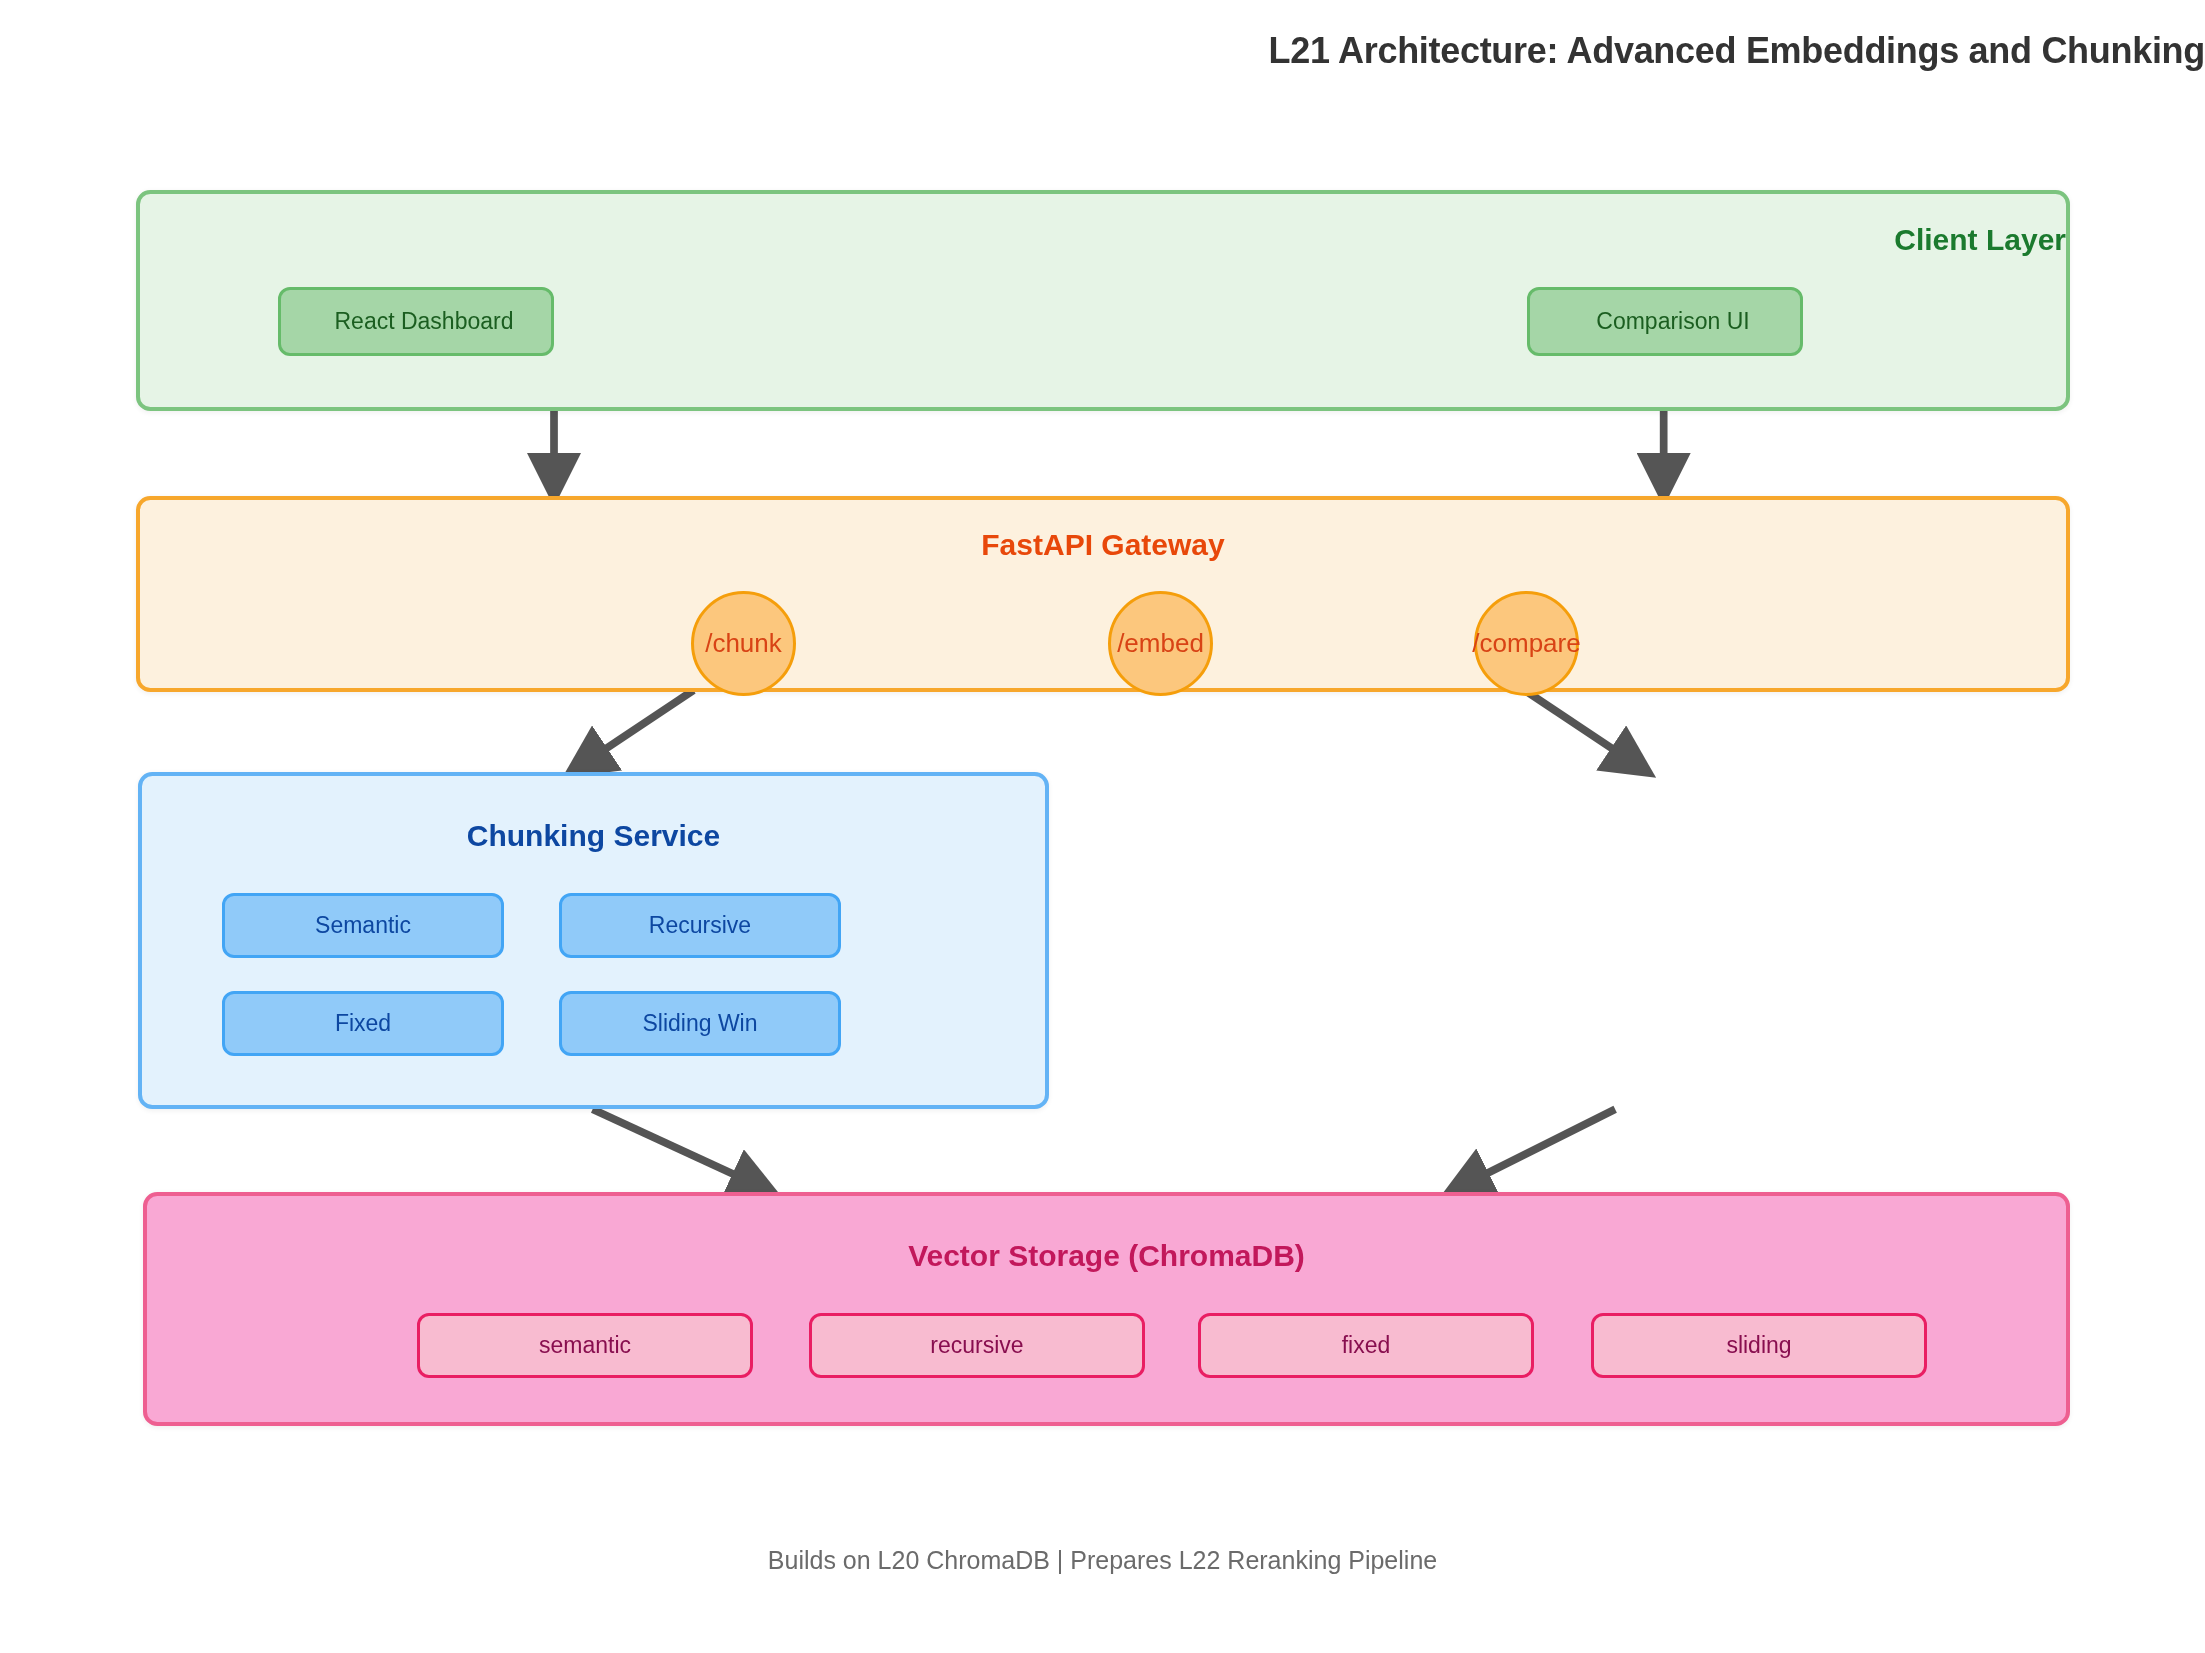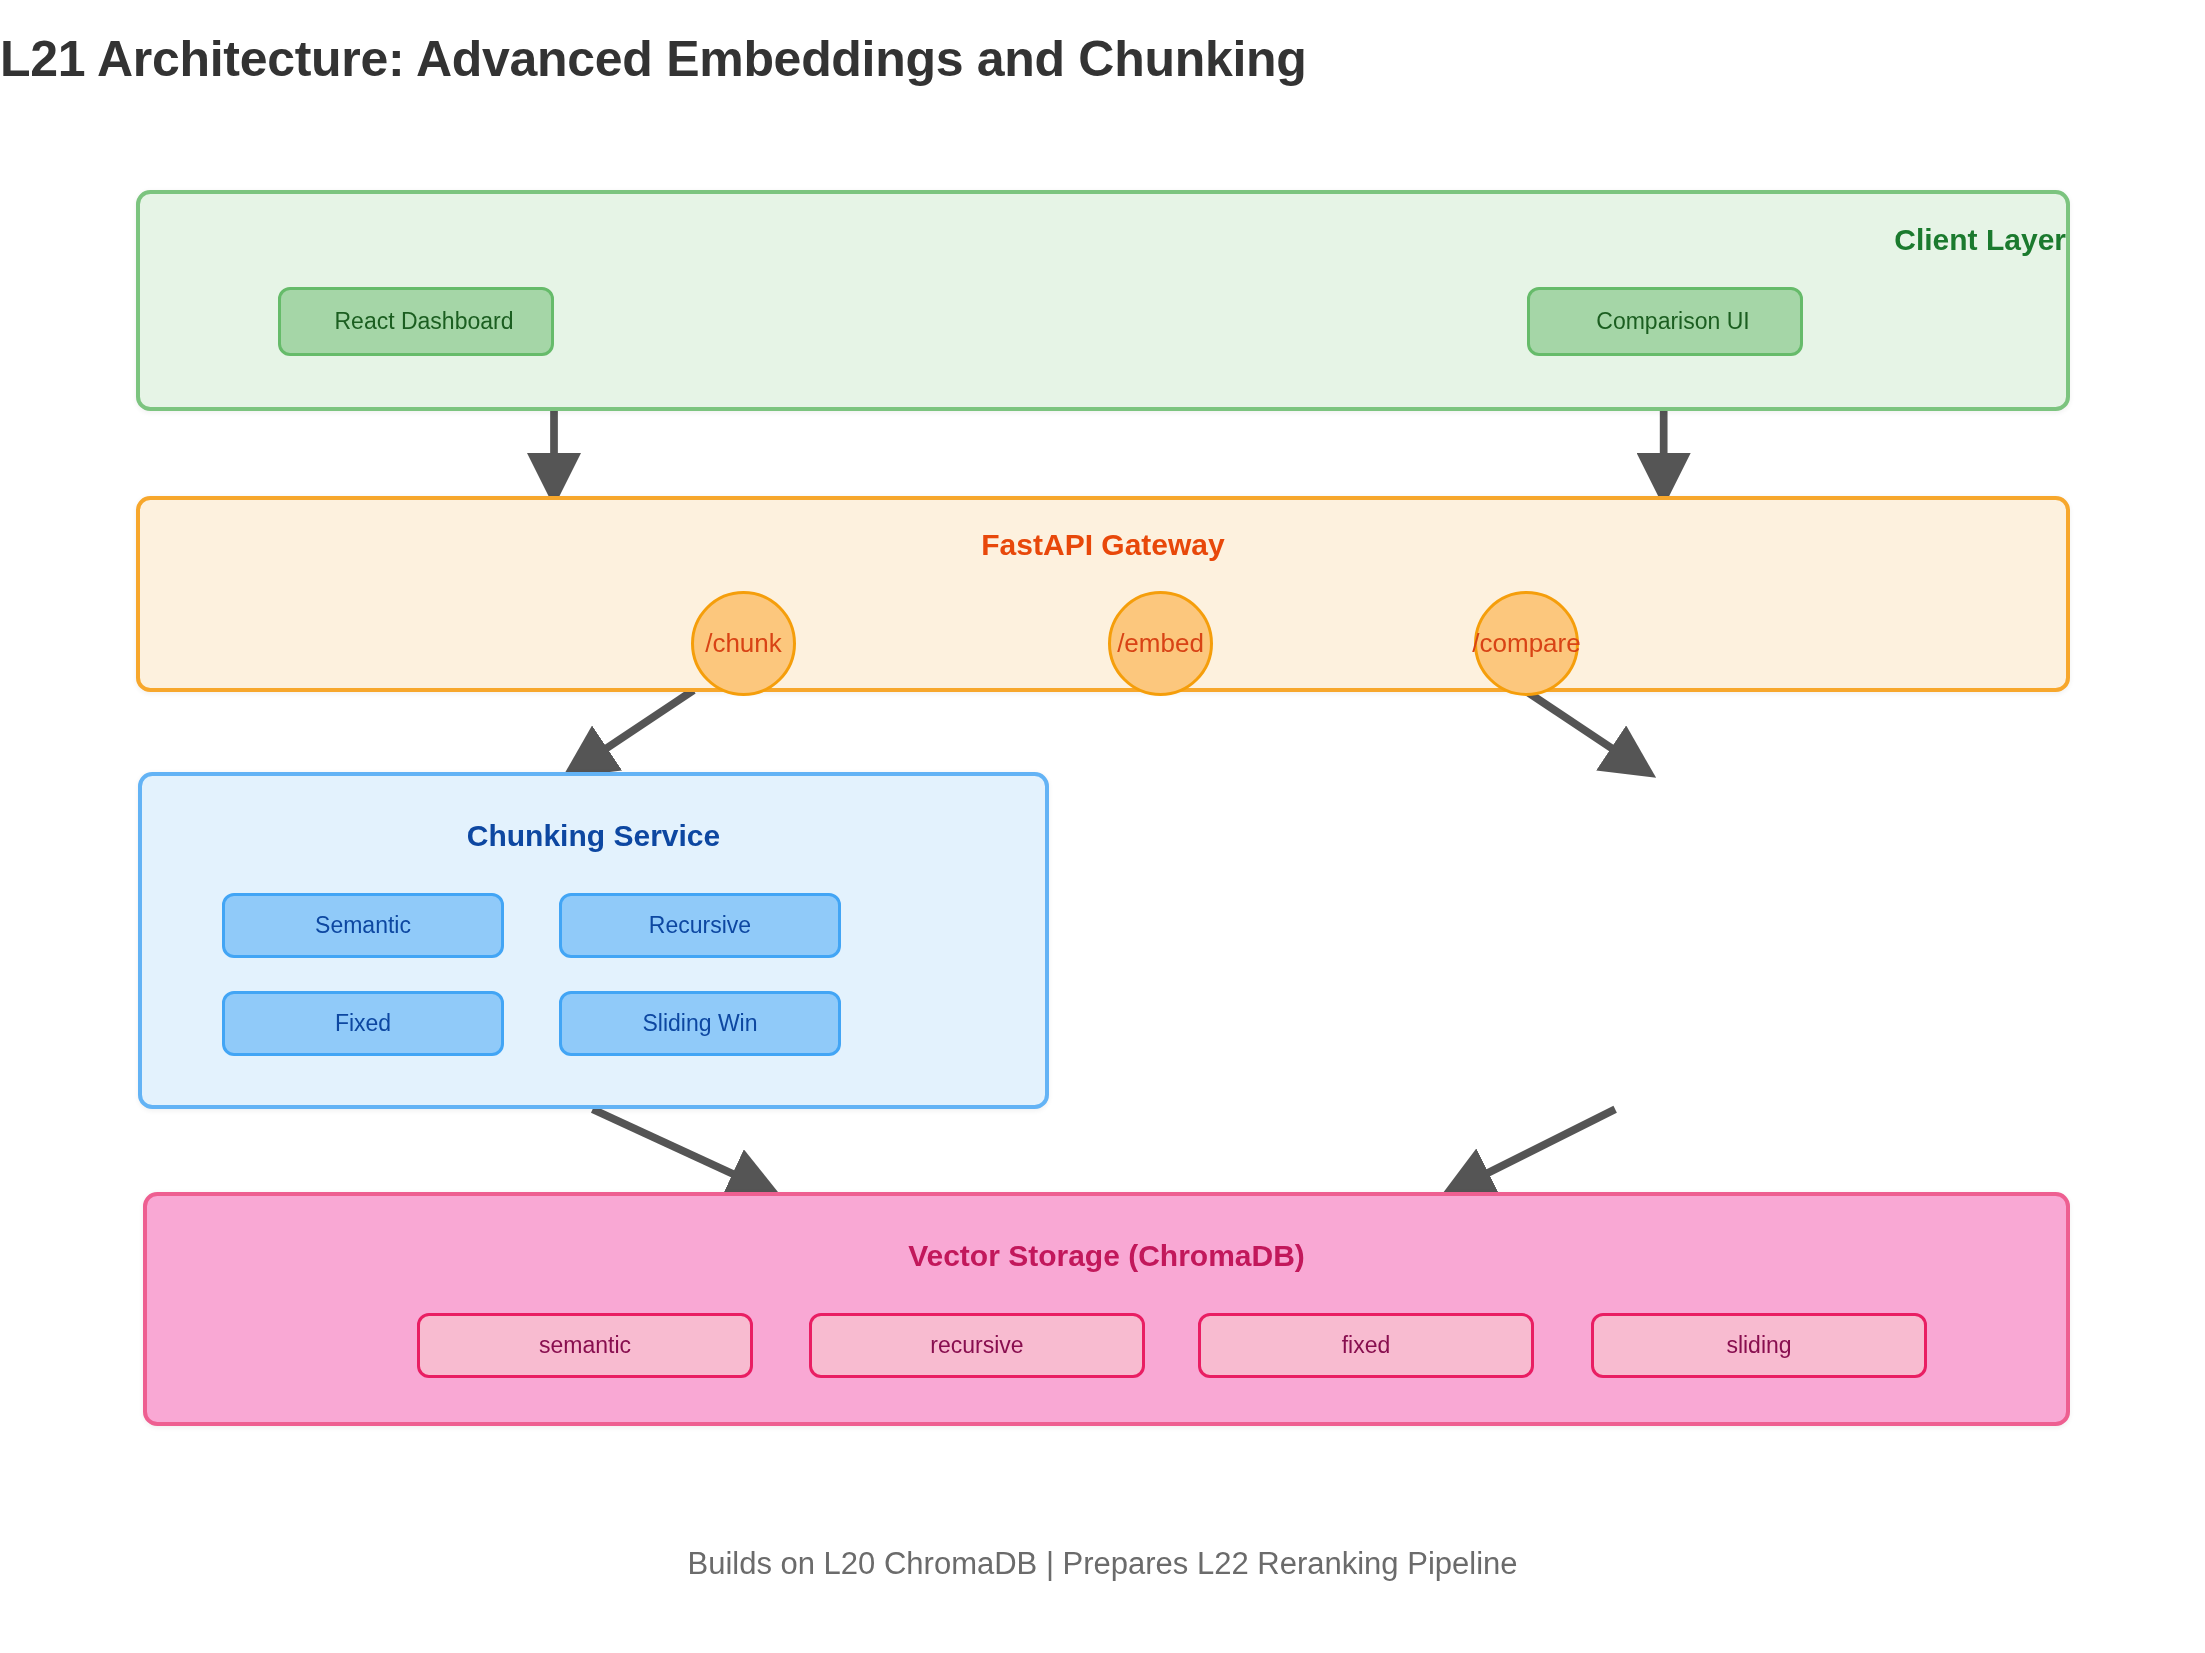--- a/index.html
+++ b/index.html
@@ -30,33 +30,33 @@
     pointer-events: none;
     z-index: 1;
   }
 
   
   .diagram-title {
     position: absolute;
     left: 0;
     top: 30px;
     width: 2205px;
-    text-align: left;
-    font-size: 50px;
+    text-align: right;
+    font-size: 36px;
     font-weight: bold;
     color: #333333;
     letter-spacing: -0.3px;
   }
   .diagram-footer {
     position: absolute;
     left: 0;
     top: 1546px;
     width: 2205px;
     text-align: center;
-    font-size: 31px;
+    font-size: 25px;
     color: #6b6b6b;
   }
 
   
   .group {
     position: absolute;
     box-sizing: border-box;
     border-style: solid;
     border-width: 4.4px;
     border-radius: 14.3px;

